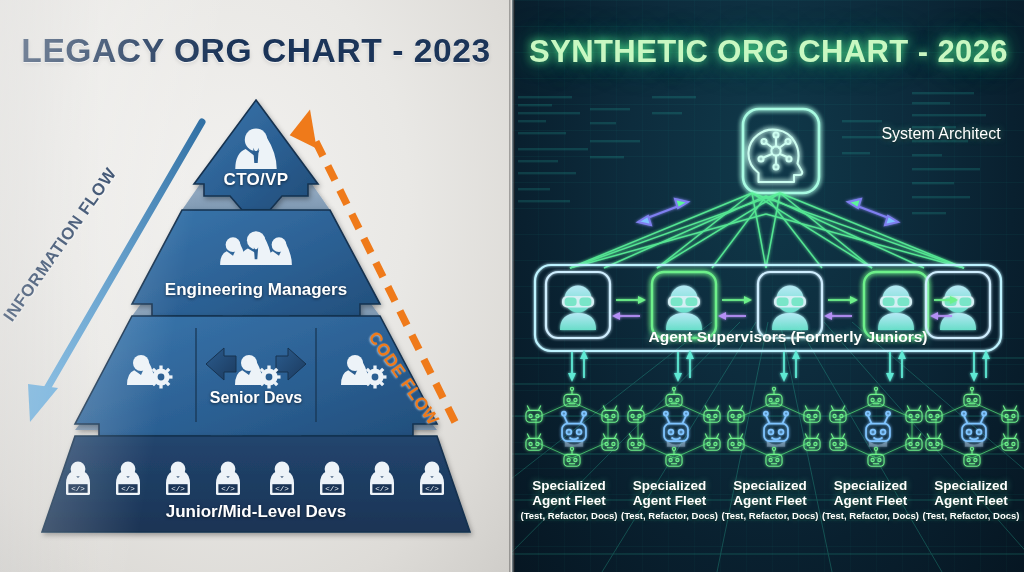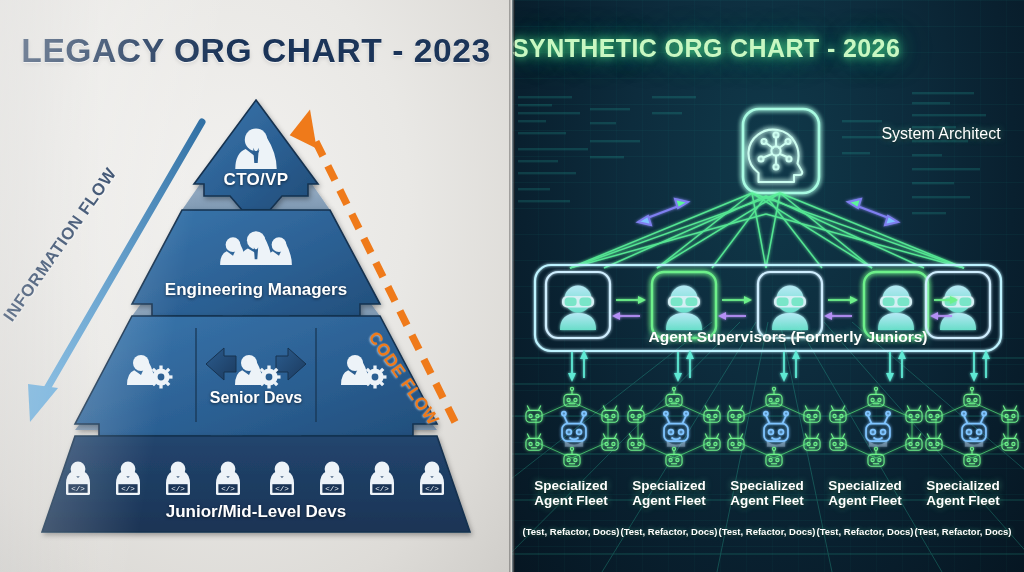--- a/index.html
+++ b/index.html
@@ -81,22 +81,22 @@
     background-image:
       linear-gradient(rgba(40,220,190,.16) 1px, transparent 1px),
       linear-gradient(90deg, rgba(40,220,190,.10) 1px, transparent 1px);
     background-size: 26px 26px;
   }
   .code-rain {
     position: absolute; inset: 0; opacity: .33; pointer-events:none;
   }
   .persp { position:absolute; left:0; right:0; bottom:0; height:250px; opacity:.55; }
   .title-right {
-    position: absolute; left: 0; right: 16px; top: 34px; text-align: left;
-    font-size: 25px; font-weight: 800; letter-spacing: .4px;
+    position: absolute; left: 0; right: 16px; top: 34px; text-align: right;
+    font-size: 31px; font-weight: 800; letter-spacing: .4px;
     color: #c9f8c2;
     text-shadow: 0 0 8px rgba(90,255,150,.85), 0 0 20px rgba(60,230,140,.55), 0 0 38px rgba(40,200,130,.35);
     font-family: "Liberation Sans", sans-serif;
   }
   .r-layer { position: absolute; inset: 0; }
 
   .arch-label {
     position: absolute; left: 306px; top: 124px; width: 190px;
     color: #ffffff; font-weight: 400; font-size: 16px; line-height: 1.25;
     text-shadow: 0 0 6px rgba(150,255,210,.5), 0 1px 3px rgba(0,0,0,.8);
@@ -106,30 +106,30 @@
   .arch-label .l1  { display:block; text-align:center; }
 
   .sup-label {
     position: absolute; left: 0; right: 0; top: 328px; text-align: center;
     color: #ffffff; font-weight: 700; font-size: 15.5px;
     text-shadow: 0 0 7px rgba(130,255,220,.65), 0 1px 3px rgba(0,0,0,.8);
     padding-left: 40px;
   }
 
   .fleet-labels {
-    position: absolute; left: 8px; right: 12px; top: 478px;
-    display: flex; justify-content: flex-end;
+    position: absolute; left: 8px; right: 4px; top: 478px;
+    display: flex; justify-content: space-between;
   }
   .fleet-label { width: 98px; text-align: center; color:#fff; }
   .fleet-label .fl-1, .fleet-label .fl-2 {
     display:block; font-weight: 700; font-size: 13.5px; line-height: 1.12;
     text-shadow: 0 0 6px rgba(120,255,200,.5), 0 1px 2px rgba(0,0,0,.85);
   }
   .fleet-label .fl-3 {
-    display:block; font-weight: 700; font-size: 9.5px; margin-top: 18px;
+    display:block; font-weight: 700; font-size: 9.5px; margin-top: 2px;
     text-shadow: 0 0 5px rgba(120,255,200,.45), 0 1px 2px rgba(0,0,0,.85);
   }
 </style>
 </head>
 <body>
 
 <div class="stage">
 
   <div class="panel-left">
 

